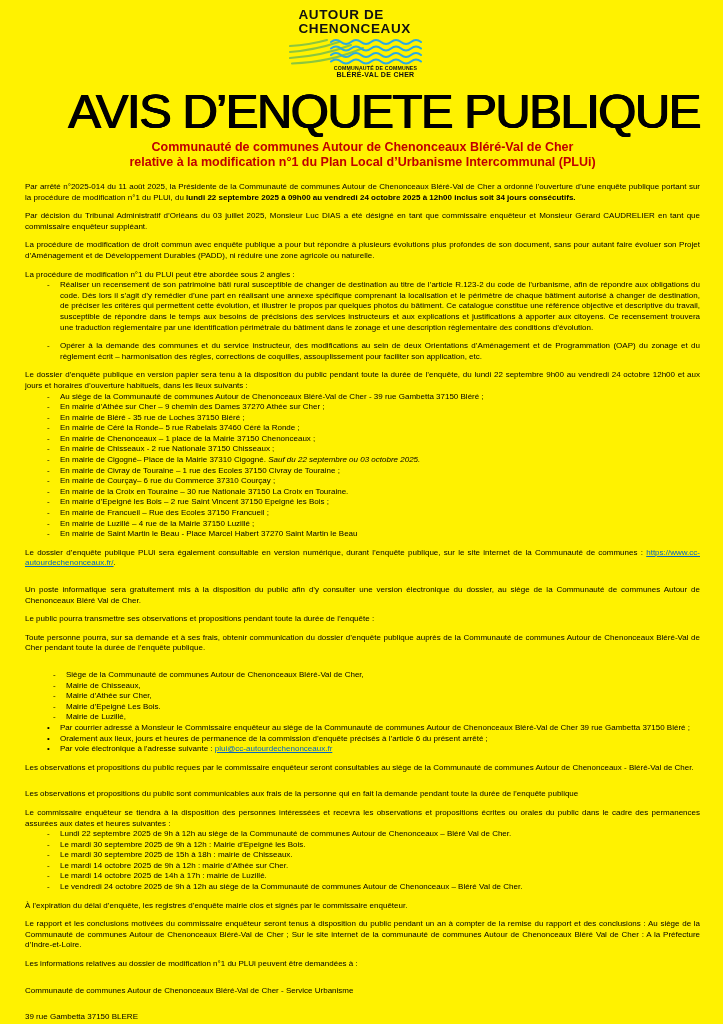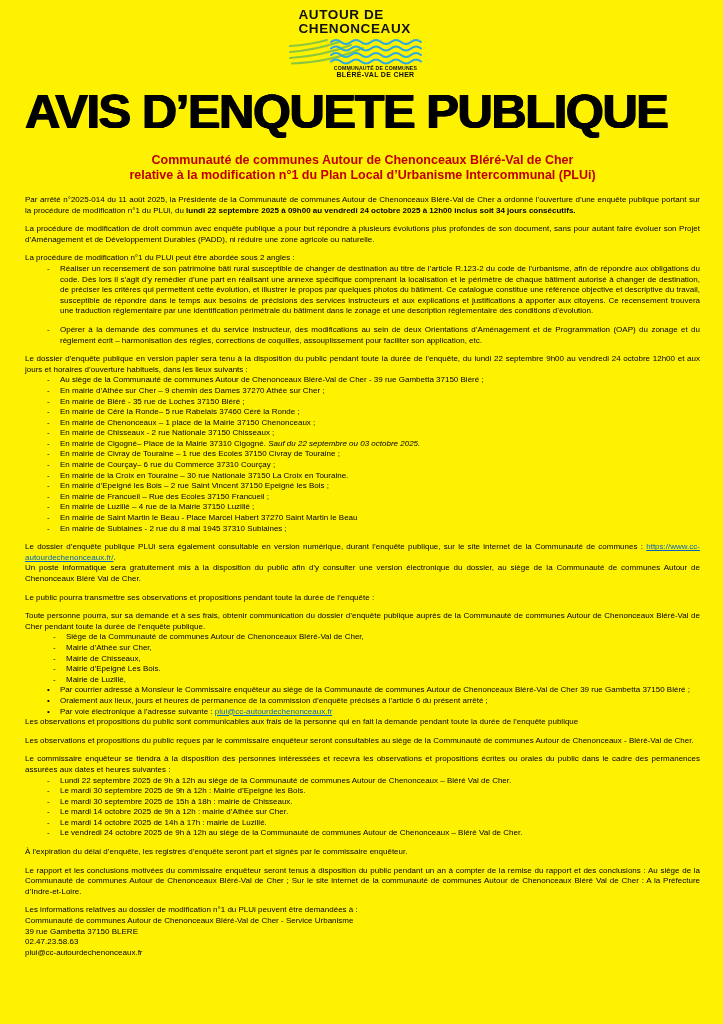--- a/index.html
+++ b/index.html
@@ -14,37 +14,37 @@
   
   .logo{width:148px;margin:0 auto;text-align:left}
   .logo-title{font-weight:700;font-size:13.5px;line-height:14px;letter-spacing:.6px;color:#111;padding-left:10px}
   .logo-waves{display:block;margin:1px 0 0 0}
   .logo-sub{text-align:center;font-weight:700;color:#111;padding-left:26px}
   .logo-sub .l1{font-size:5.2px;line-height:6px;letter-spacing:.2px}
   .logo-sub .l2{font-size:7px;line-height:8px;letter-spacing:.3px}
 
   
   h1.title{
-    margin:6px 0 0 0;text-align:left;white-space:nowrap;
-    font-size:49px;line-height:52px;font-weight:700;letter-spacing:-1.5px;
+    margin:6px 0 0 0;text-align:right;white-space:nowrap;
+    font-size:49px;line-height:52px;font-weight:400;letter-spacing:-1.5px;
     text-shadow:.7px 0 0 #000,-.7px 0 0 #000,0 .4px 0 #000;
   }
-  .subtitle{margin-top:16px;text-align:center;font-weight:700;font-size:12.5px;line-height:15px;color:#C00000}
+  .subtitle{margin-top:3px;text-align:center;font-weight:700;font-size:12.5px;line-height:15px;color:#C00000}
 
   
   #content{margin-top:12px;font-size:8px;line-height:10.6px}
   .blk{margin:8px 0 0 0;text-align:justify}
-  .blk.tight{margin-top:0}
+  .blk.tight{margin-top:16px}
   .list{margin:0;padding:0}
   .li{position:relative;margin:0 0 0 22px;padding-left:13px;text-align:justify}
   .li::before{content:"-";position:absolute;left:0;top:0}
   .list.bullet > .li::before{content:"\2022"}
   .list.bold-items > .li{font-weight:400}
   .list.spaced > .li + .li{margin-top:8px}
-  .list .sub{margin-top:0}
+  .list .sub{margin-top:16px}
   .sub .li{margin-left:28px;font-weight:700}
   .sub .li::before{content:"-"}
   .b{font-weight:700}
   .i{font-style:italic}
   a.link{color:#0563C1;text-decoration:underline;cursor:pointer}
 </style>
 </head>
 <body>
 
 <div class="page">
@@ -76,20 +76,21 @@
 
   <h1 class="title">AVIS D’ENQUETE PUBLIQUE</h1>
 
   <div class="subtitle">
     <div>Communauté de communes Autour de Chenonceaux Bléré-Val de Cher</div>
     <div>relative à la modification n°1 du Plan Local d’Urbanisme Intercommunal (PLUi)</div>
   </div>
 
   <main id="content">
       <p class="blk"><span>Par arrêté n°2025-014 du 11 août 2025, la Présidente de la Communauté de communes Autour de Chenonceaux Bléré-Val de Cher a ordonné l’ouverture d’une enquête publique portant sur la procédure de modification n°1 du PLUi, du </span><span class="b">lundi 22 septembre 2025 à 09h00 au vendredi 24 octobre 2025 à 12h00 inclus soit 34 jours consécutifs.</span></p>
+      <p class="blk"><span>Par décision du Tribunal Administratif d’Orléans du 03 juillet 2025, Monsieur Luc DIAS a été désigné en tant que commissaire enquêteur et Monsieur Gérard CAUDRELIER en tant que commissaire enquêteur suppléant.</span></p>
       <p class="blk"><span>La procédure de modification de droit commun avec enquête publique a pour but répondre à plusieurs évolutions plus profondes de son document, sans pour autant faire évoluer son Projet d’Aménagement et de Développement Durables (PADD), ni réduire une zone agricole ou naturelle.</span></p>
       <p class="blk"><span>La procédure de modification n°1 du PLUi peut être abordée sous 2 angles :</span></p>
       <div class="list dash bold-items spaced">
         <div class="li"><span>Réaliser un recensement de son patrimoine bâti rural susceptible de changer de destination au titre de l’article R.123-2 du code de l’urbanisme, afin de répondre aux obligations du code. Dès lors il s’agit d’y remédier d’une part en réalisant une annexe spécifique comprenant la localisation et le périmètre de chaque bâtiment autorisé à changer de destination, de préciser les critères qui permettent cette évolution, et illustrer le propos par quelques photos du bâtiment. Ce catalogue constitue une référence objective et descriptive du travail, susceptible de répondre dans le temps aux besoins de précisions des services instructeurs et aux explications et justifications à apporter aux citoyens. Ce recensement trouvera une traduction règlementaire par une identification périmétrale du bâtiment dans le zonage et une description règlementaire des conditions d’évolution.</span></div>
         <div class="li"><span>Opérer à la demande des communes et du service instructeur, des modifications au sein de deux Orientations d’Aménagement et de Programmation (OAP) du zonage et du règlement écrit – harmonisation des règles, corrections de coquilles, assouplissement pour faciliter son application, etc.</span></div>
       </div>
       <p class="blk"><span>Le dossier d’enquête publique en version papier sera tenu à la disposition du public pendant toute la durée de l’enquête, du lundi 22 septembre 9h00 au vendredi 24 octobre 12h00 et aux jours et horaires d’ouverture habituels, dans les lieux suivants :</span></p>
       <div class="list dash bold-items">
         <div class="li"><span>Au siège de la Communauté de communes Autour de Chenonceaux Bléré-Val de Cher - 39 rue Gambetta 37150 Bléré ;</span></div>
         <div class="li"><span>En mairie d’Athée sur Cher – 9 chemin des Dames 37270 Athée sur Cher ;</span></div>
@@ -98,50 +99,49 @@
         <div class="li"><span>En mairie de Chenonceaux – 1 place de la Mairie 37150 Chenonceaux ;</span></div>
         <div class="li"><span>En mairie de Chisseaux - 2 rue Nationale 37150 Chisseaux ;</span></div>
         <div class="li"><span>En mairie de Cigogné– Place de la Mairie 37310 Cigogné. </span><span class="i">Sauf du 22 septembre ou 03 octobre 2025.</span></div>
         <div class="li"><span>En mairie de Civray de Touraine – 1 rue des Ecoles 37150 Civray de Touraine ;</span></div>
         <div class="li"><span>En mairie de Courçay– 6 rue du Commerce 37310 Courçay ;</span></div>
         <div class="li"><span>En mairie de la Croix en Touraine – 30 rue Nationale 37150 La Croix en Touraine.</span></div>
         <div class="li"><span>En mairie d’Epeigné les Bois – 2 rue Saint Vincent 37150 Epeigné les Bois ;</span></div>
         <div class="li"><span>En mairie de Francueil – Rue des Ecoles 37150 Francueil ;</span></div>
         <div class="li"><span>En mairie de Luzillé – 4 rue de la Mairie 37150 Luzillé ;</span></div>
         <div class="li"><span>En mairie de Saint Martin le Beau - Place Marcel Habert 37270 Saint Martin le Beau</span></div>
-        <div class="li"><span>En mairie de Sublaines - 2 rue du 8 mai 1945 37310 Sublaines ;</span></div>
       </div>
       <p class="blk"><span>Le dossier d’enquête publique PLUi sera également consultable en version numérique, durant l’enquête publique, sur le site internet de la Communauté de communes : </span><a class="link" href="#">https://www.cc-autourdechenonceaux.fr/</a><span>.</span></p>
       <p class="blk tight"><span>Un poste informatique sera gratuitement mis à la disposition du public afin d’y consulter une version électronique du dossier, au siège de la Communauté de communes Autour de Chenonceaux Bléré Val de Cher.</span></p>
       <p class="blk"><span>Le public pourra transmettre ses observations et propositions pendant toute la durée de l’enquête :</span></p>
       <p class="blk"><span>Toute personne pourra, sur sa demande et à ses frais, obtenir communication du dossier d’enquête publique auprès de la Communauté de communes Autour de Chenonceaux Bléré-Val de Cher pendant toute la durée de l’enquête publique.</span></p>
       <div class="list bullet bold-items">
         <div class="list dash bold-items sub">
           <div class="li"><span>Siège de la Communauté de communes Autour de Chenonceaux Bléré-Val de Cher,</span></div>
+          <div class="li"><span>Mairie de Chisseaux,</span></div>
           <div class="li"><span>Mairie d’Athée sur Cher,</span></div>
-          <div class="li"><span>Mairie de Chisseaux,</span></div>
           <div class="li"><span>Mairie d’Epeigné Les Bois.</span></div>
           <div class="li"><span>Mairie de Luzillé,</span></div>
         </div>
         <div class="li"><span>Par courrier adressé à Monsieur le Commissaire enquêteur au siège de la Communauté de communes Autour de Chenonceaux Bléré-Val de Cher 39 rue Gambetta 37150 Bléré ;</span></div>
         <div class="li"><span>Oralement aux lieux, jours et heures de permanence de la commission d’enquête précisés à l’article 6 du présent arrêté ;</span></div>
         <div class="li"><span>Par voie électronique à l’adresse suivante : </span><a class="link" href="#">plui@cc-autourdechenonceaux.fr</a></div>
       </div>
+      <p class="blk"><span>Les observations et propositions du public reçues par le commissaire enquêteur seront consultables au siège de la Communauté de communes Autour de Chenonceaux - Bléré-Val de Cher.</span></p>
       <p class="blk tight"><span>Les observations et propositions du public sont communicables aux frais de la personne qui en fait la demande pendant toute la durée de l’enquête publique</span></p>
-      <p class="blk"><span>Les observations et propositions du public reçues par le commissaire enquêteur seront consultables au siège de la Communauté de communes Autour de Chenonceaux - Bléré-Val de Cher.</span></p>
       <p class="blk"><span>Le commissaire enquêteur se tiendra à la disposition des personnes intéressées et recevra les observations et propositions écrites ou orales du public dans le cadre des permanences assurées aux dates et heures suivantes :</span></p>
       <div class="list dash bold-items">
         <div class="li"><span>Lundi 22 septembre 2025 de 9h à 12h au siège de la Communauté de communes Autour de Chenonceaux – Bléré Val de Cher.</span></div>
         <div class="li"><span>Le mardi 30 septembre 2025 de 9h à 12h :  Mairie d’Epeigné les Bois.</span></div>
         <div class="li"><span>Le mardi 30 septembre 2025 de 15h à 18h : mairie de Chisseaux.</span></div>
         <div class="li"><span>Le mardi 14 octobre 2025 de 9h à 12h : mairie d’Athée sur Cher.</span></div>
         <div class="li"><span>Le mardi 14 octobre 2025 de 14h à 17h : mairie de Luzillé.</span></div>
         <div class="li"><span>Le vendredi 24 octobre 2025 de 9h à 12h au siège de la Communauté de communes Autour de Chenonceaux – Bléré Val de Cher.</span></div>
       </div>
-      <p class="blk"><span>À l’expiration du délai d’enquête, les registres d’enquête seront part et signés par le commissaire enquêteur.</span></p>
+      <p class="blk"><span>À l’expiration du délai d’enquête, les registres d’enquête mairie clos et signés par le commissaire enquêteur.</span></p>
       <p class="blk"><span>Le rapport et les conclusions motivées du commissaire enquêteur seront tenus à disposition du public pendant un an à compter de la remise du rapport et des conclusions : Au siège de la Communauté de communes Autour de Chenonceaux Bléré-Val de Cher ; Sur le site internet de la communauté de communes Autour de Chenonceaux Bléré Val de Cher :  A la Préfecture d’Indre-et-Loire.</span></p>
       <p class="blk"><span>Les informations relatives au dossier de modification n°1 du PLUi peuvent être demandées à :</span></p>
       <p class="blk tight"><span>Communauté de communes Autour de Chenonceaux Bléré-Val de Cher - Service Urbanisme</span></p>
       <p class="blk tight"><span>39 rue Gambetta 37150 BLERE</span></p>
       <p class="blk tight"><span>02.47.23.58.63</span></p>
       <p class="blk tight"><span>plui@cc-autourdechenonceaux.fr</span></p>
     </main>
 
 </div>
 

